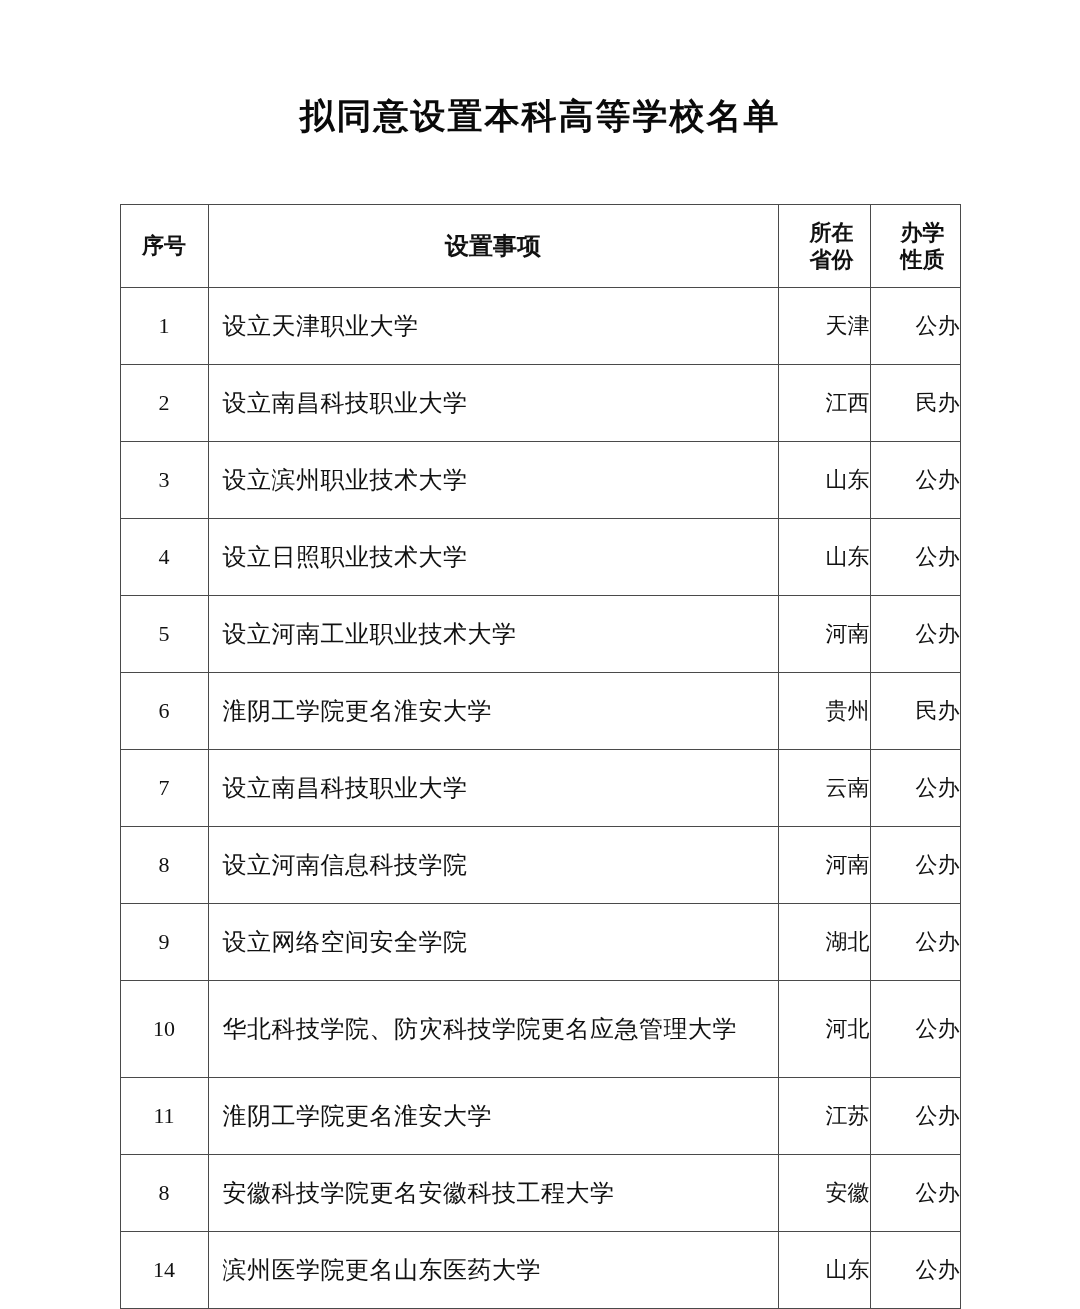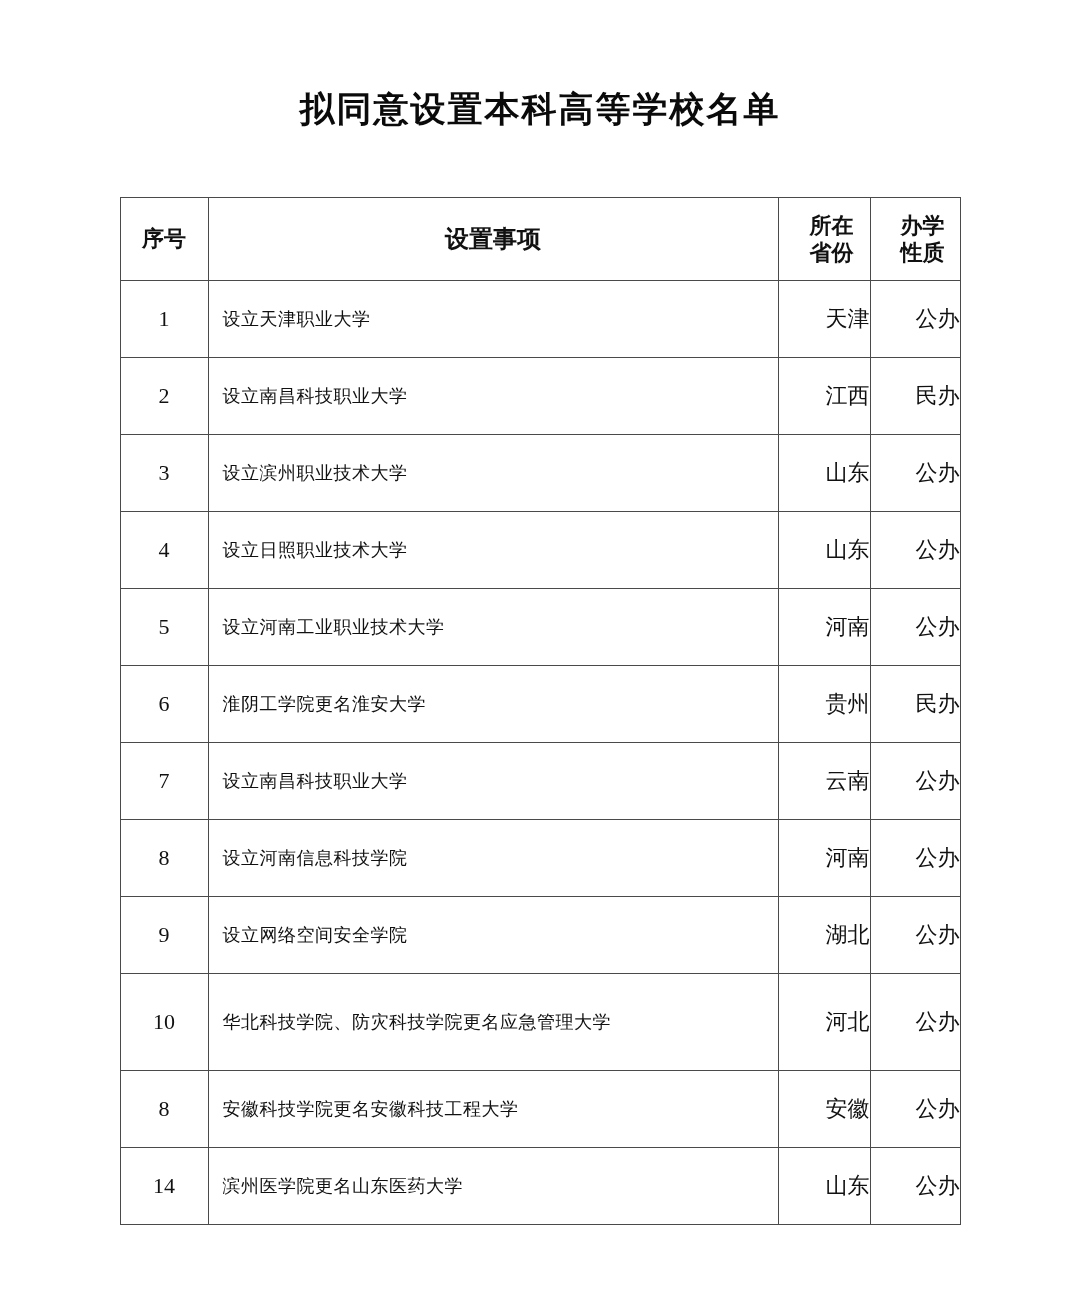--- a/index.html
+++ b/index.html
@@ -19,21 +19,21 @@
     box-sizing: border-box;
     padding: 0;
     position: relative;
   }
   .doc-title {
     text-align: center;
     font-family: "Liberation Sans", "DejaVu Sans", sans-serif;
     font-weight: bold;
     font-size: 35px;
     letter-spacing: 2px;
-    margin: 8px;
+    margin: 15px;
     padding-top: 78px;
     color: #0a0a0a;
   }
   .table-wrap {
     margin-top: 64px;
     display: flex;
     justify-content: center;
   }
   table.list-table {
     border-collapse: collapse;
@@ -76,21 +76,21 @@
     height: 64px;
     font-family: "Liberation Serif", "DejaVu Serif", serif;
   }
   tbody td.idx {
     text-align: center;
     font-size: 22px;
   }
   tbody td.item {
     text-align: left;
     padding: 6px 14px 6px 14px;
-    font-size: 18px;
+    font-size: 24px;
     letter-spacing: 0.5px;
   }
   tbody td.prov,
   tbody td.type {
     text-align: right;
     font-size: 22px;
   }
   tbody tr.tall td {
     height: 84px;
   }
@@ -179,20 +179,26 @@
           <td class="prov">湖北</td>
           <td class="type">公办</td>
         </tr>
         <tr class="tall">
           <td class="idx">10</td>
           <td class="item">华北科技学院、防灾科技学院更名应急管理大学</td>
           <td class="prov">河北</td>
           <td class="type">公办</td>
         </tr>
         <tr>
+          <td class="idx">11</td>
+          <td class="item">淮阴工学院更名淮安大学</td>
+          <td class="prov">江苏</td>
+          <td class="type">公办</td>
+        </tr>
+        <tr>
           <td class="idx">8</td>
           <td class="item">安徽科技学院更名安徽科技工程大学</td>
           <td class="prov">安徽</td>
           <td class="type">公办</td>
         </tr>
         <tr>
           <td class="idx">14</td>
           <td class="item">滨州医学院更名山东医药大学</td>
           <td class="prov">山东</td>
           <td class="type">公办</td>

